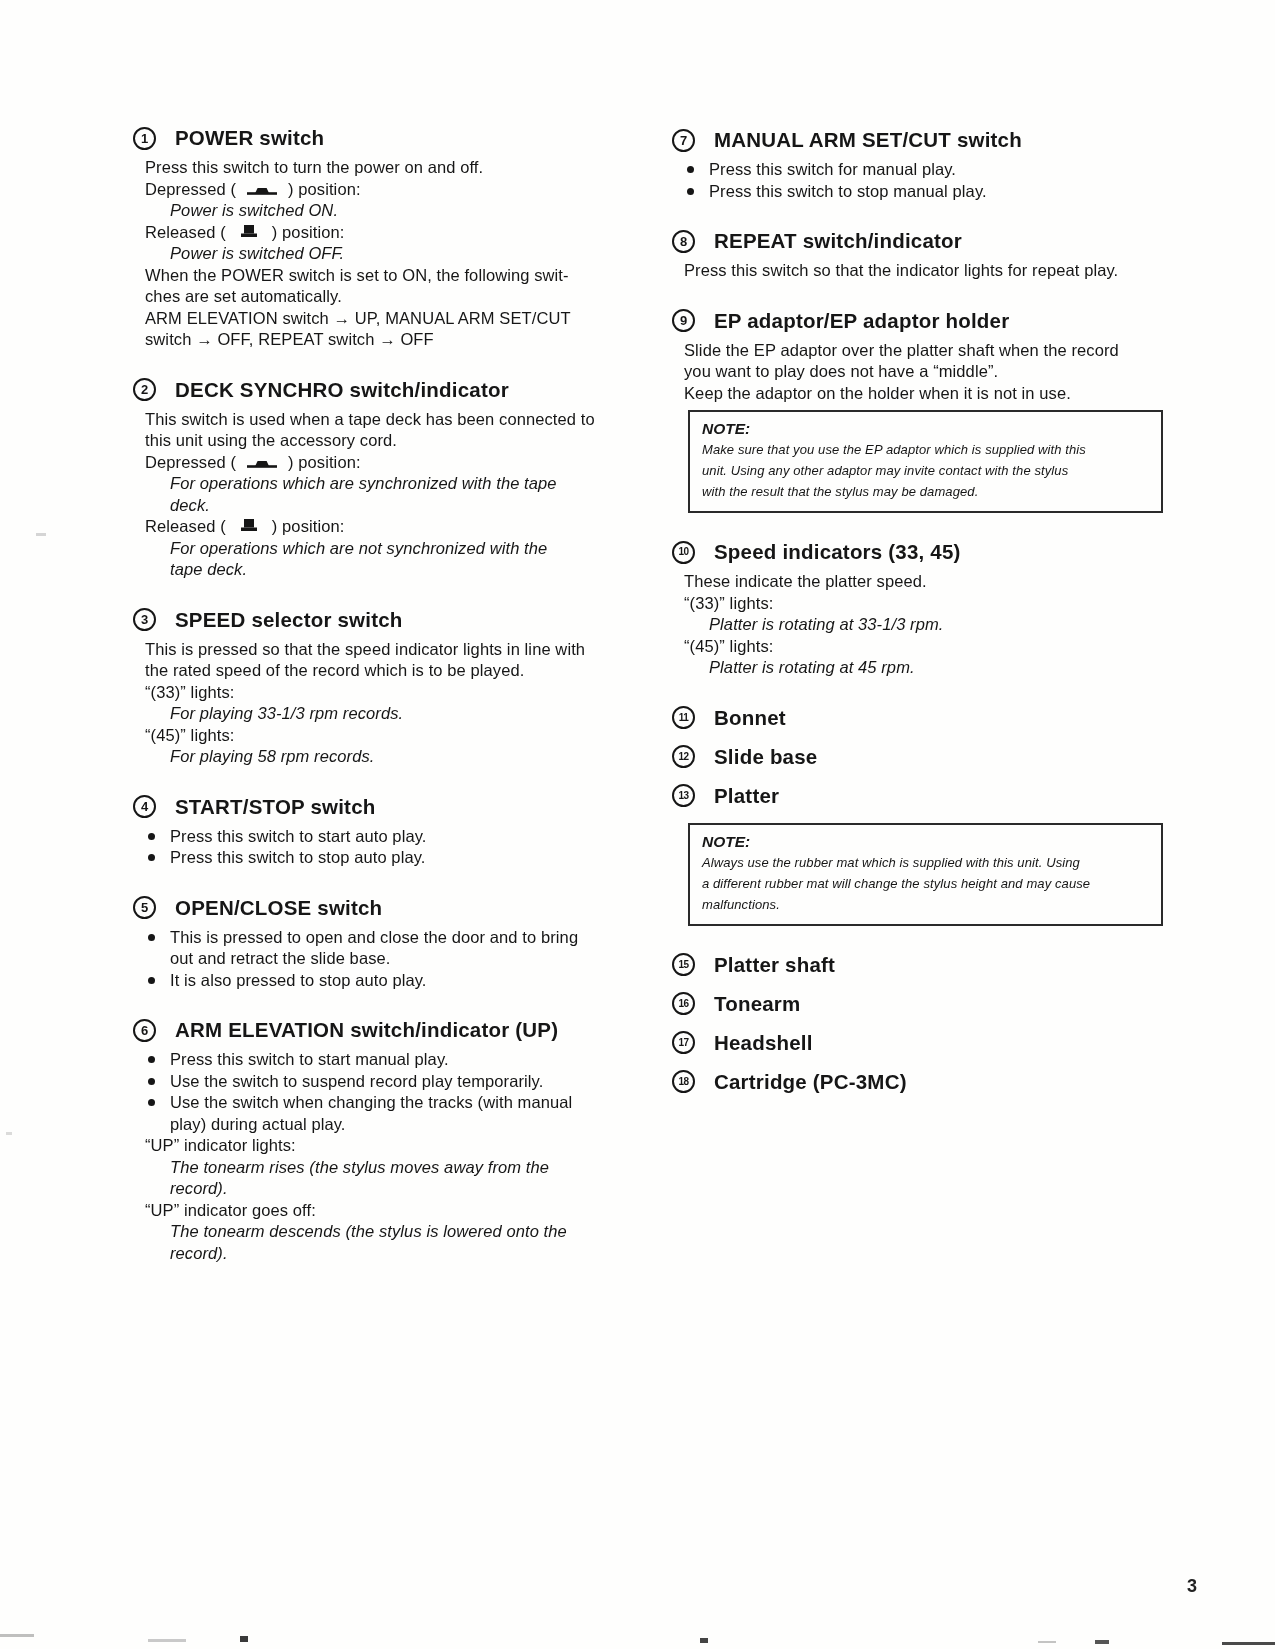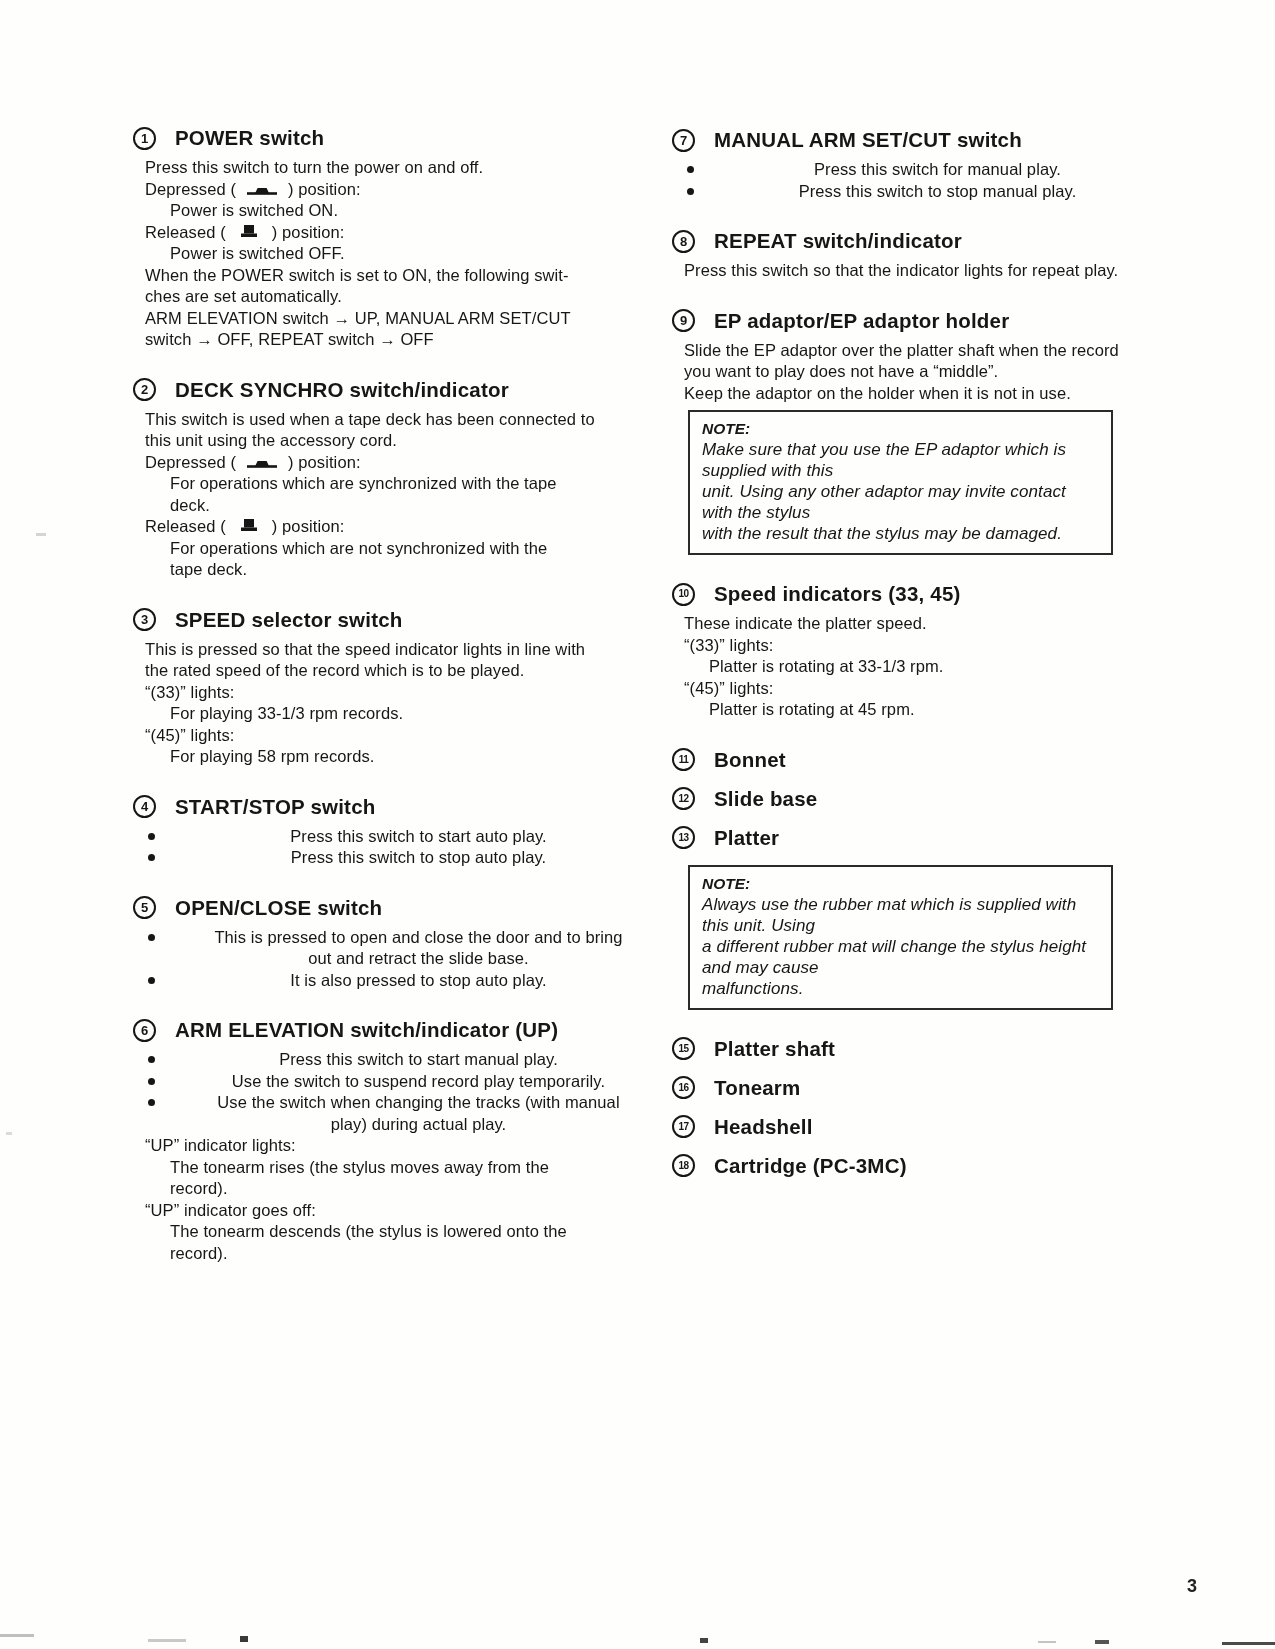--- a/index.html
+++ b/index.html
@@ -22,37 +22,37 @@
     flex:none;width:23px;height:23px;border:2px solid #161616;border-radius:50%;
     display:inline-flex;align-items:center;justify-content:center;
     font-size:13px;font-weight:bold;line-height:1;box-sizing:border-box;
   }
   .badge.two{font-size:10px;letter-spacing:-0.5px;}
   .sec-title{font-size:20.5px;font-weight:bold;margin-left:19px;letter-spacing:0.2px;}
   .bp{
     margin:0 0 0 12px;font-size:16.5px;line-height:21.5px;
     white-space:pre-line;letter-spacing:0.1px;
   }
-  .bp.pii{margin-left:37px;}
-  .bul{display:flex;margin-left:15px;text-align:center;}
+  .bp.pii{margin-left:37px;font-style:italic;}
+  .bul{display:flex;margin-left:15px;}
   .bul .dot{
     flex:none;width:22px;padding-top:7px;box-sizing:border-box;
   }
   .bul .dot::before{
     content:"";display:block;width:7px;height:7px;border-radius:50%;background:#161616;
   }
   .bul .bp{margin-left:0;flex:1;}
   .picon{display:inline-block;vertical-align:-1px;margin:0 10px;}
   .picon svg{display:block;}
   .note{
-    box-sizing:border-box;width:425px;margin:6px 0 4px 16px;
+    box-sizing:border-box;width:475px;margin:6px 0 4px 16px;
     border:2px solid #2a2a2a;padding:6px 24px 9px 12px;
   }
   .note-title{margin:0;font-style:italic;font-size:15.5px;font-weight:bold;line-height:21px;}
-  .note-text{margin:0;font-style:italic;font-size:17px;line-height:21px;white-space:pre-line;letter-spacing:0.1px;}
+  .note-text{margin:0;font-style:italic;font-size:13px;line-height:21px;white-space:pre-line;letter-spacing:0.1px;}
   #page-number{
     position:absolute;right:78px;bottom:52px;
     font-size:18px;font-weight:bold;color:#222;
   }
   .artifact{position:absolute;background:#8a8a8a;}
 </style>
 </head>
 <body>
 
 <div id="page">

